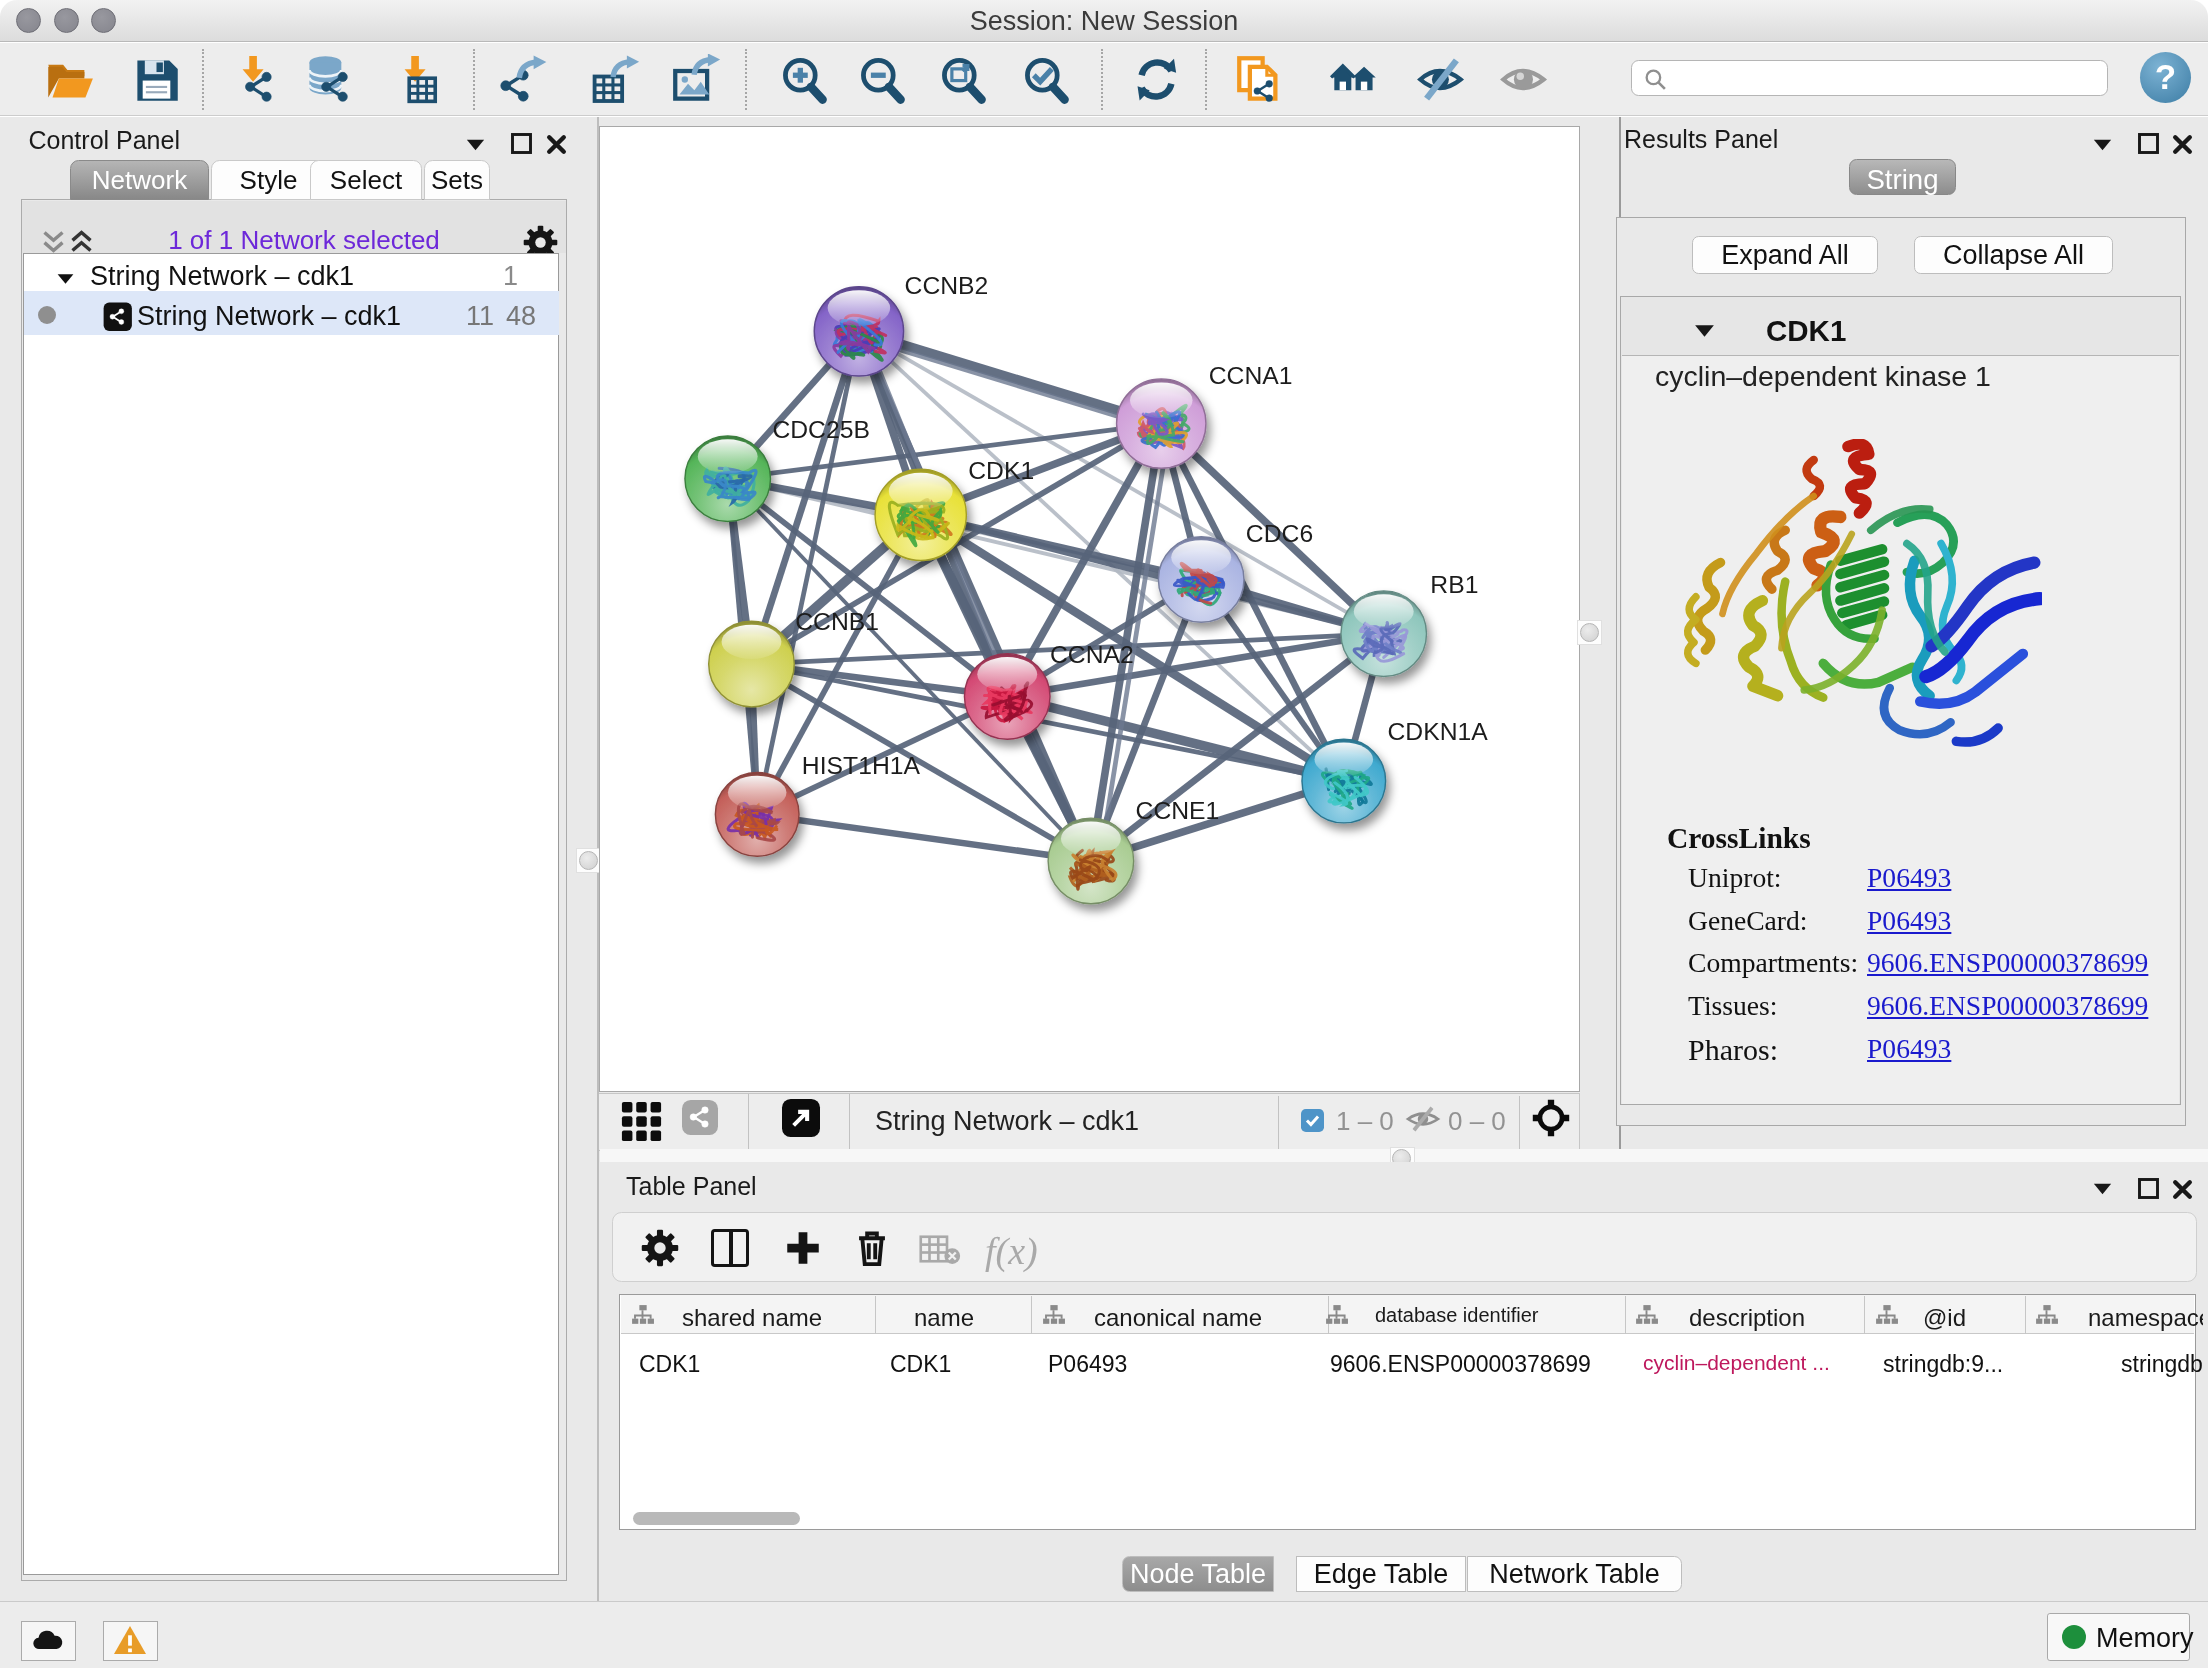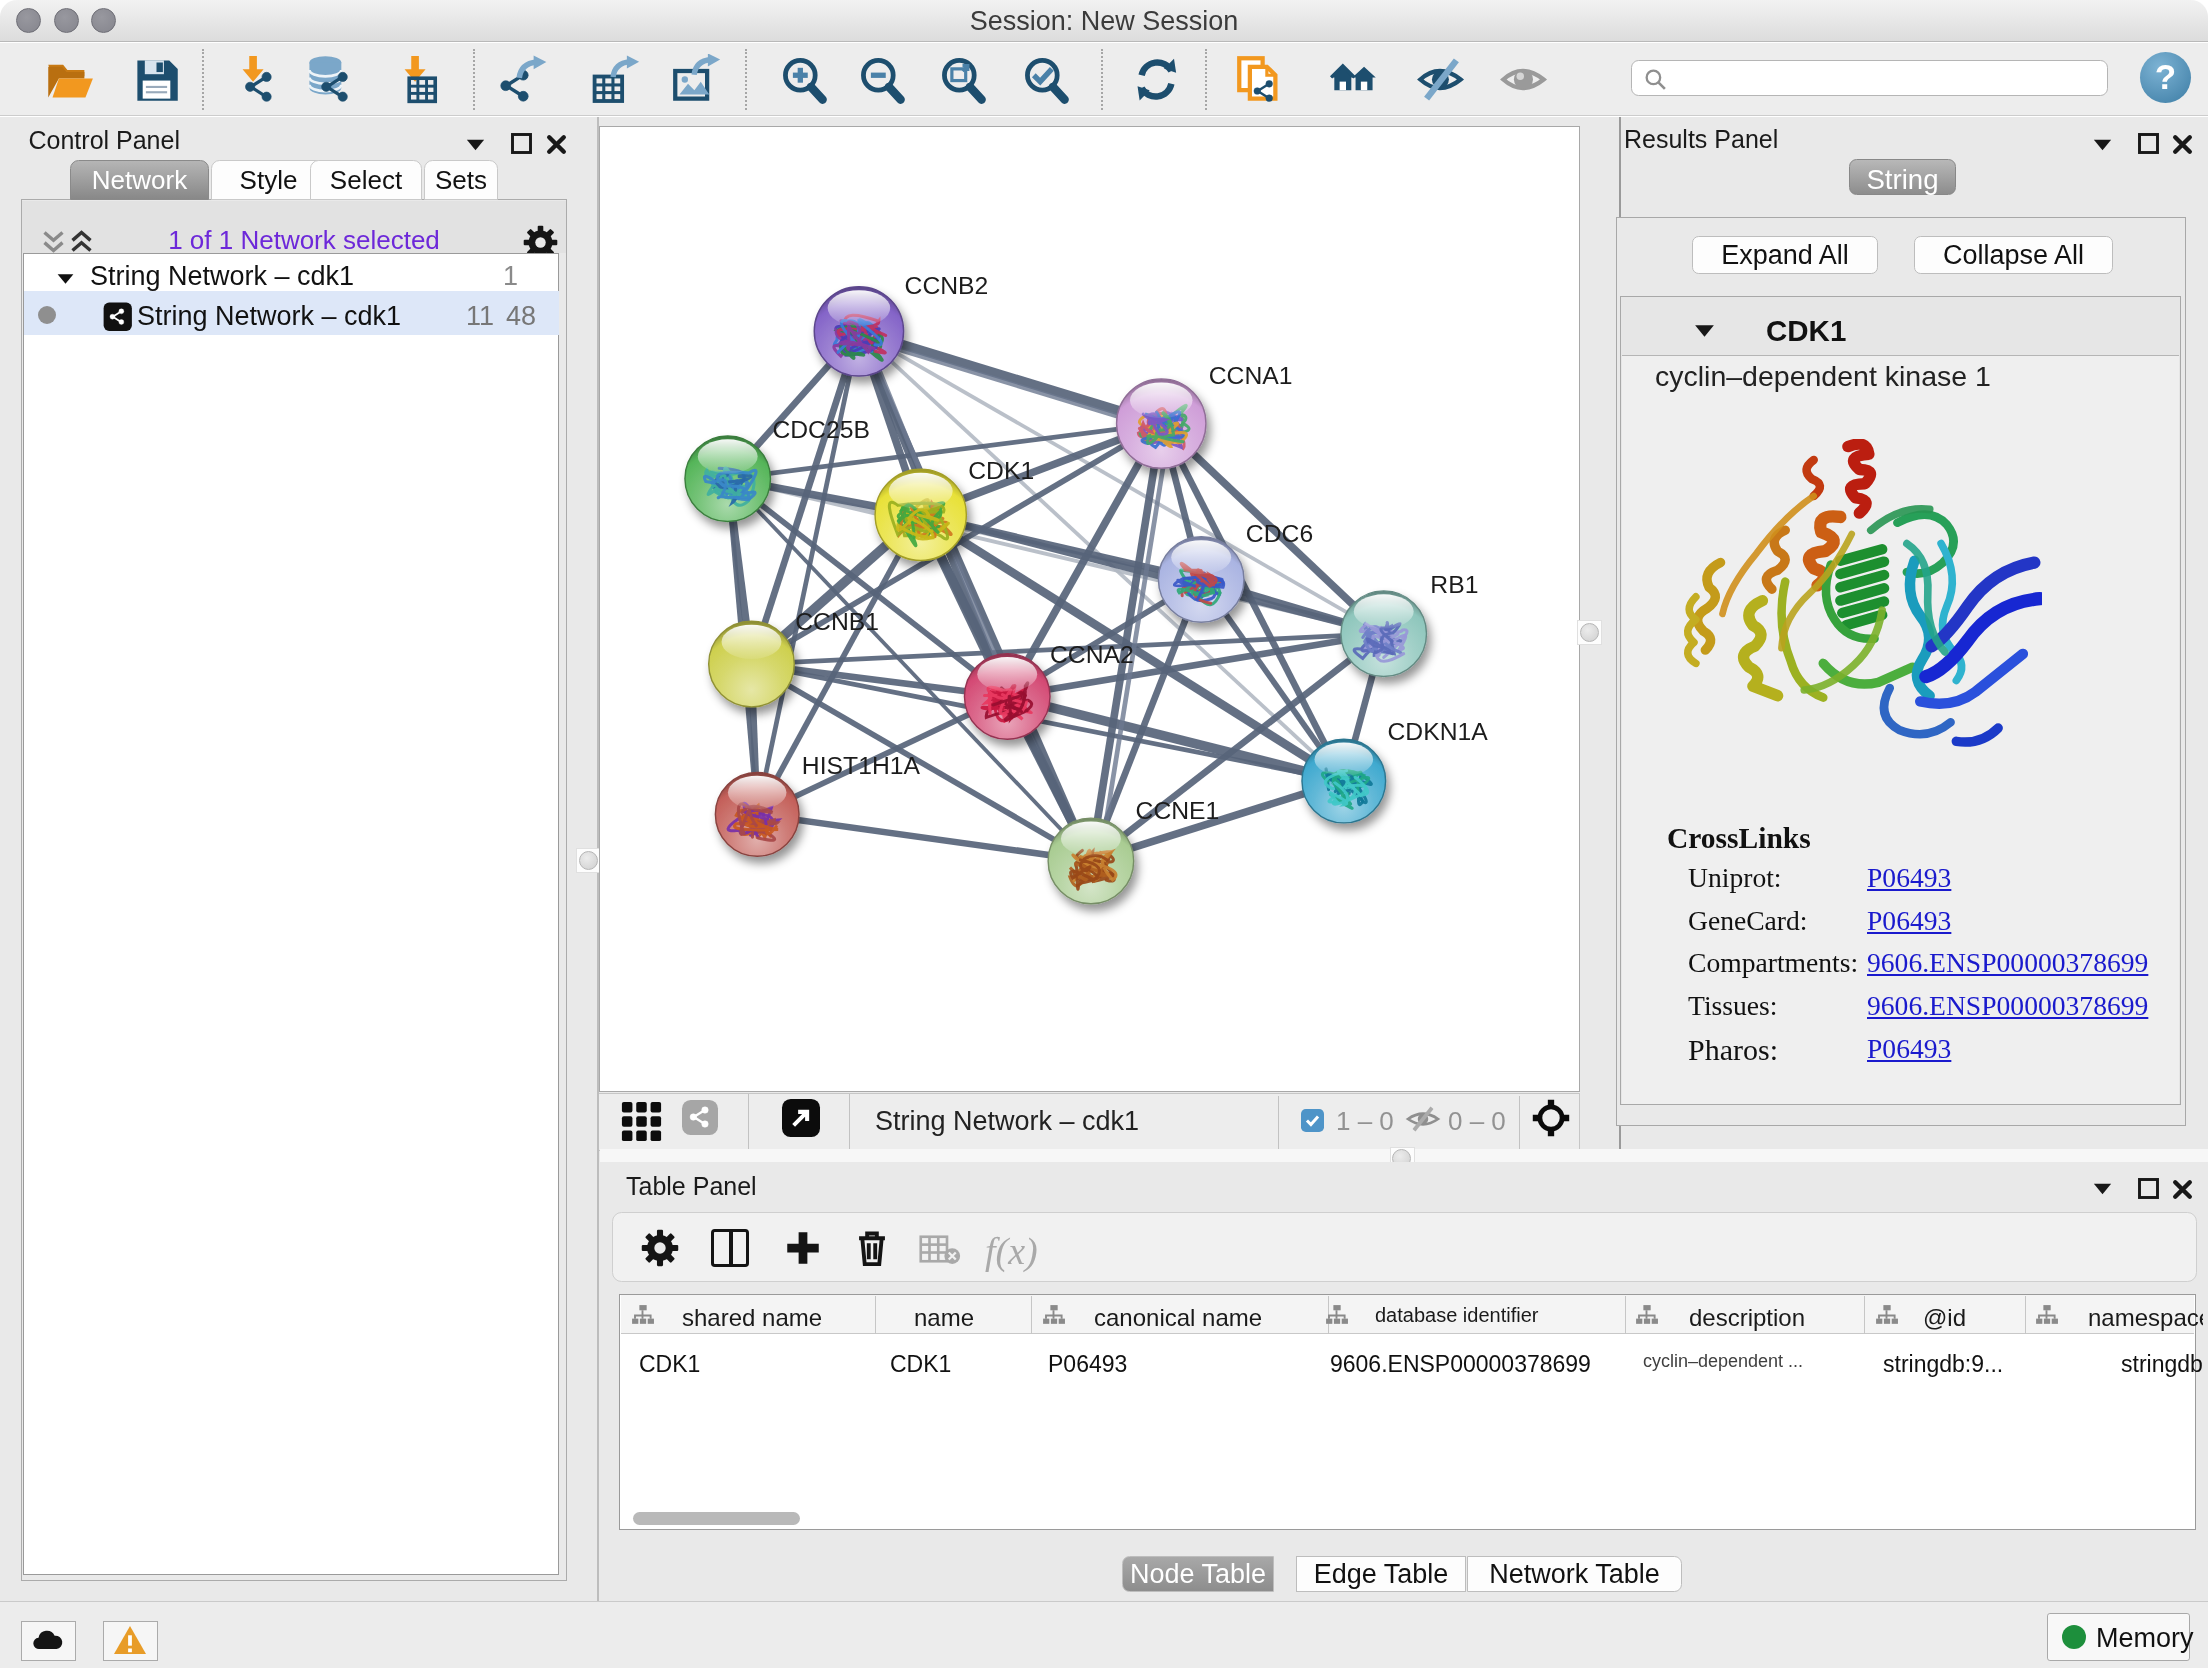--- a/index.html
+++ b/index.html
@@ -194,21 +194,21 @@
 <svg style="position:absolute;left:508px;top:130px" width="27" height="27" viewBox="0 0 24 24">
     <rect x="4" y="4" width="16" height="16" fill="none" stroke="#181818" stroke-width="2.6"></rect>
   </svg>
 <svg style="position:absolute;left:544px;top:132px" width="25" height="25" viewBox="0 0 24 24">
     <path d="M5 5 L19 19 M19 5 L5 19" stroke="#181818" stroke-width="4.2" stroke-linecap="round"></path>
   </svg>
 <div class="abs" style="left:21px;top:199px;width:546px;height:1382px;border:1px solid #ababab;background:#e9e9e9"></div>
 <div class="abs" style="left:70px;top:160px;width:139px;height:40px;background:linear-gradient(#b5b5b5,#888888);color:#fff;border:1px solid #8a8a8a;border-radius:8.6px 8.6px 0 0;font-size:26px;text-align:center;line-height:38px">Network</div>
 <div class="abs" style="left:211px;top:160px;width:115px;height:40px;background:#fdfdfd;color:#111;border:1px solid #c9c9c9;border-radius:8.6px 8.6px 0 0;font-size:26px;text-align:center;line-height:38px">Style</div>
 <div class="abs" style="left:310px;top:160px;width:112px;height:40px;background:#fdfdfd;color:#111;border:1px solid #c9c9c9;border-radius:8.6px 8.6px 0 0;font-size:26px;text-align:center;line-height:38px">Select</div>
-<div class="abs" style="left:424px;top:160px;width:74px;height:40px;background:#fdfdfd;color:#111;border:1px solid #c9c9c9;border-radius:8.6px 8.6px 0 0;font-size:26px;text-align:center;line-height:38px">Sets</div>
+<div class="abs" style="left:424px;top:160px;width:66px;height:40px;background:#fdfdfd;color:#111;border:1px solid #c9c9c9;border-radius:8.6px 8.6px 0 0;font-size:26px;text-align:center;line-height:38px">Sets</div>
 <div class="abs" style="left:22px;top:201px;width:544px;height:52px;background:#e2e2e2"></div>
 <svg class="abs" style="left:40px;top:228px" width="27" height="27" viewBox="0 0 24 24">
     <g fill="none" stroke="#8a8a8a" stroke-width="3">
       <path d="M4 4 l8 7 8-7 M4 13 l8 7 8-7"></path>
     </g>
   </svg>
 <svg class="abs" style="left:68px;top:228px" width="27" height="27" viewBox="0 0 24 24">
     <g fill="none" stroke="#333" stroke-width="3">
       <path d="M4 20 l8-7 8 7 M4 11 l8-7 8 7"></path>
     </g>
@@ -767,21 +767,21 @@
       <rect x="9.5" y="15" width="6" height="5"></rect>
       <rect x="17" y="15" width="6" height="5"></rect>
       <path d="M12 7 v4 M4.8 15 v-3 h15 v3 M12 11 v4" stroke="#8a8a8a" stroke-width="1.8" fill="none"></path>
     </g>
   </svg>
 <div class="abs" style="left:2088px;top:1304px;font-size:24px;color:#1a1a1a;white-space:nowrap">namespace</div>
 <div class="abs" style="left:639px;top:1351px;font-size:23px;color:#111;white-space:nowrap">CDK1</div>
 <div class="abs" style="left:890px;top:1351px;font-size:23px;color:#111;white-space:nowrap">CDK1</div>
 <div class="abs" style="left:1048px;top:1351px;font-size:23px;color:#111;white-space:nowrap">P06493</div>
 <div class="abs" style="left:1330px;top:1351px;font-size:23px;color:#111;white-space:nowrap">9606.ENSP00000378699</div>
-<div class="abs" style="left:1643px;top:1351px;font-size:18px;color:#404040;white-space:nowrap">cyclin–dependent ...</div>
+<div class="abs" style="left:1643px;top:1351px;font-size:21px;color:#be185d;white-space:nowrap">cyclin–dependent ...</div>
 <div class="abs" style="left:1883px;top:1351px;font-size:23px;color:#111;white-space:nowrap">stringdb:9...</div>
 <div class="abs" style="left:2121px;top:1351px;font-size:23px;color:#111;white-space:nowrap">stringdb</div>
 <div class="abs" style="left:2203px;top:1290px;width:5.7px;height:243px;background:#e9e9e9"></div>
 <div class="abs" style="left:633px;top:1512px;width:167px;height:13.3px;background:#b9b9b9;border-radius:6.7px"></div>
 <div class="abs" style="left:1122px;top:1556px;width:152px;height:36px;background:linear-gradient(#a8a8a8,#8d8d8d);color:#fff;border:1px solid #bdbdbd;border-radius:7.6px 0 0 7.6px;font-size:27px;text-align:center;line-height:34px">Node Table</div>
 <div class="abs" style="left:1296px;top:1556px;width:170px;height:36px;background:#fdfdfd;color:#111;border:1px solid #bdbdbd;border-radius:0;font-size:27px;text-align:center;line-height:34px">Edge Table</div>
 <div class="abs" style="left:1467px;top:1556px;width:215px;height:36px;background:#fdfdfd;color:#111;border:1px solid #bdbdbd;border-radius:0 7.6px 7.6px 0;font-size:27px;text-align:center;line-height:34px">Network Table</div>
 <div class="abs" style="left:0;top:1601px;width:2208px;height:68px;background:#ececec;border-top:1px solid #cacaca"></div>
 <div class="abs" style="left:21px;top:1621px;width:55px;height:40px;background:#f6f6f6;border:1px solid #ababab"></div>
 <svg class="abs" style="left:30px;top:1628px" width="36" height="25" viewBox="0 0 38 26">

